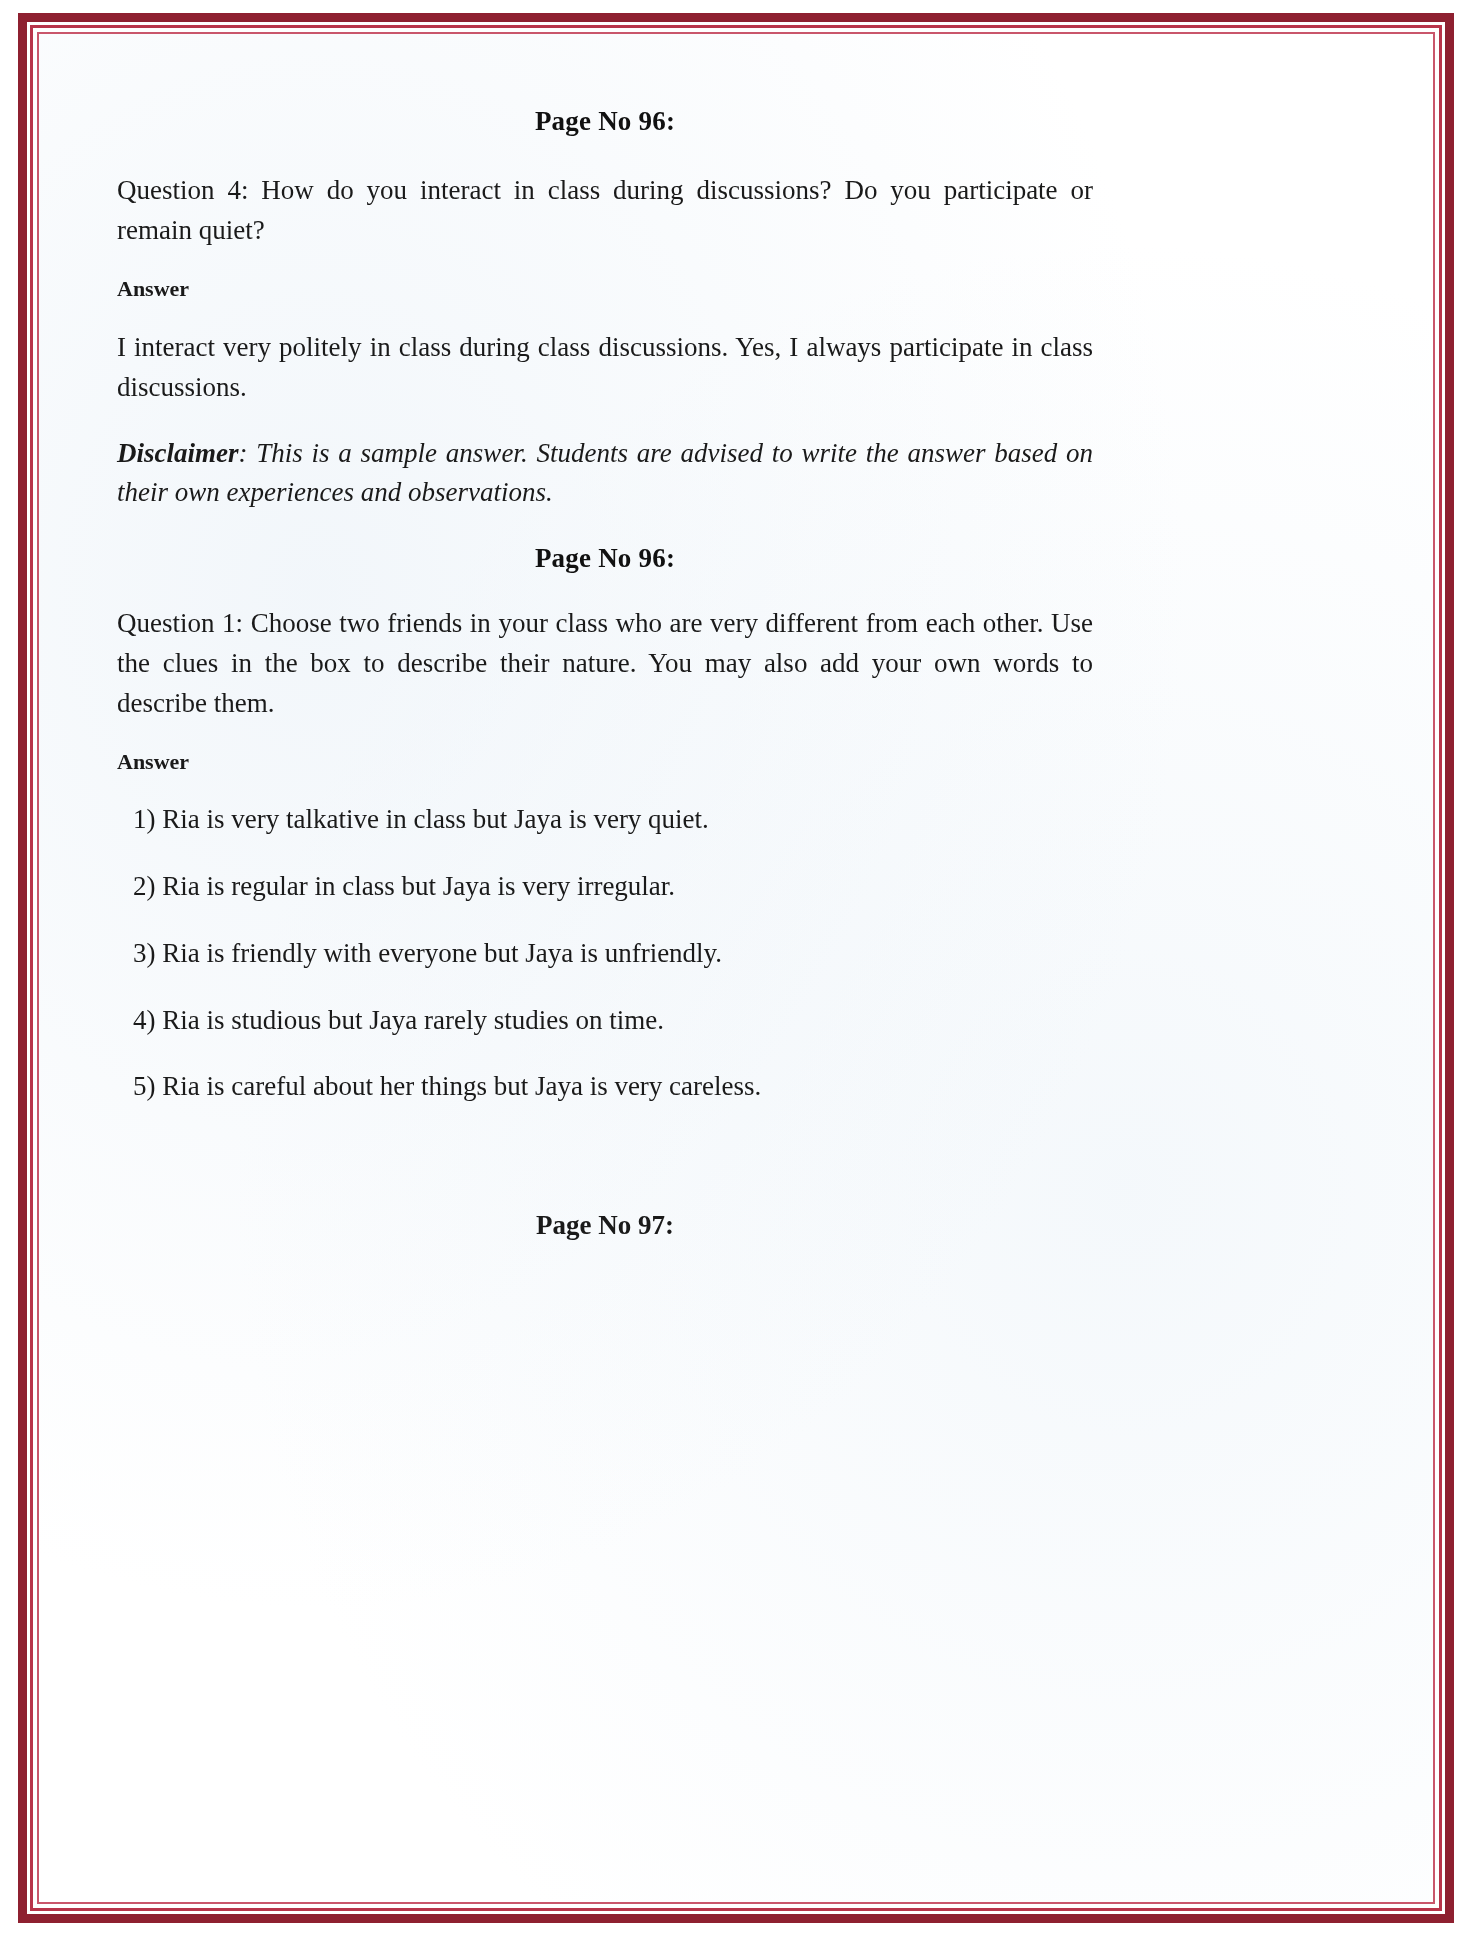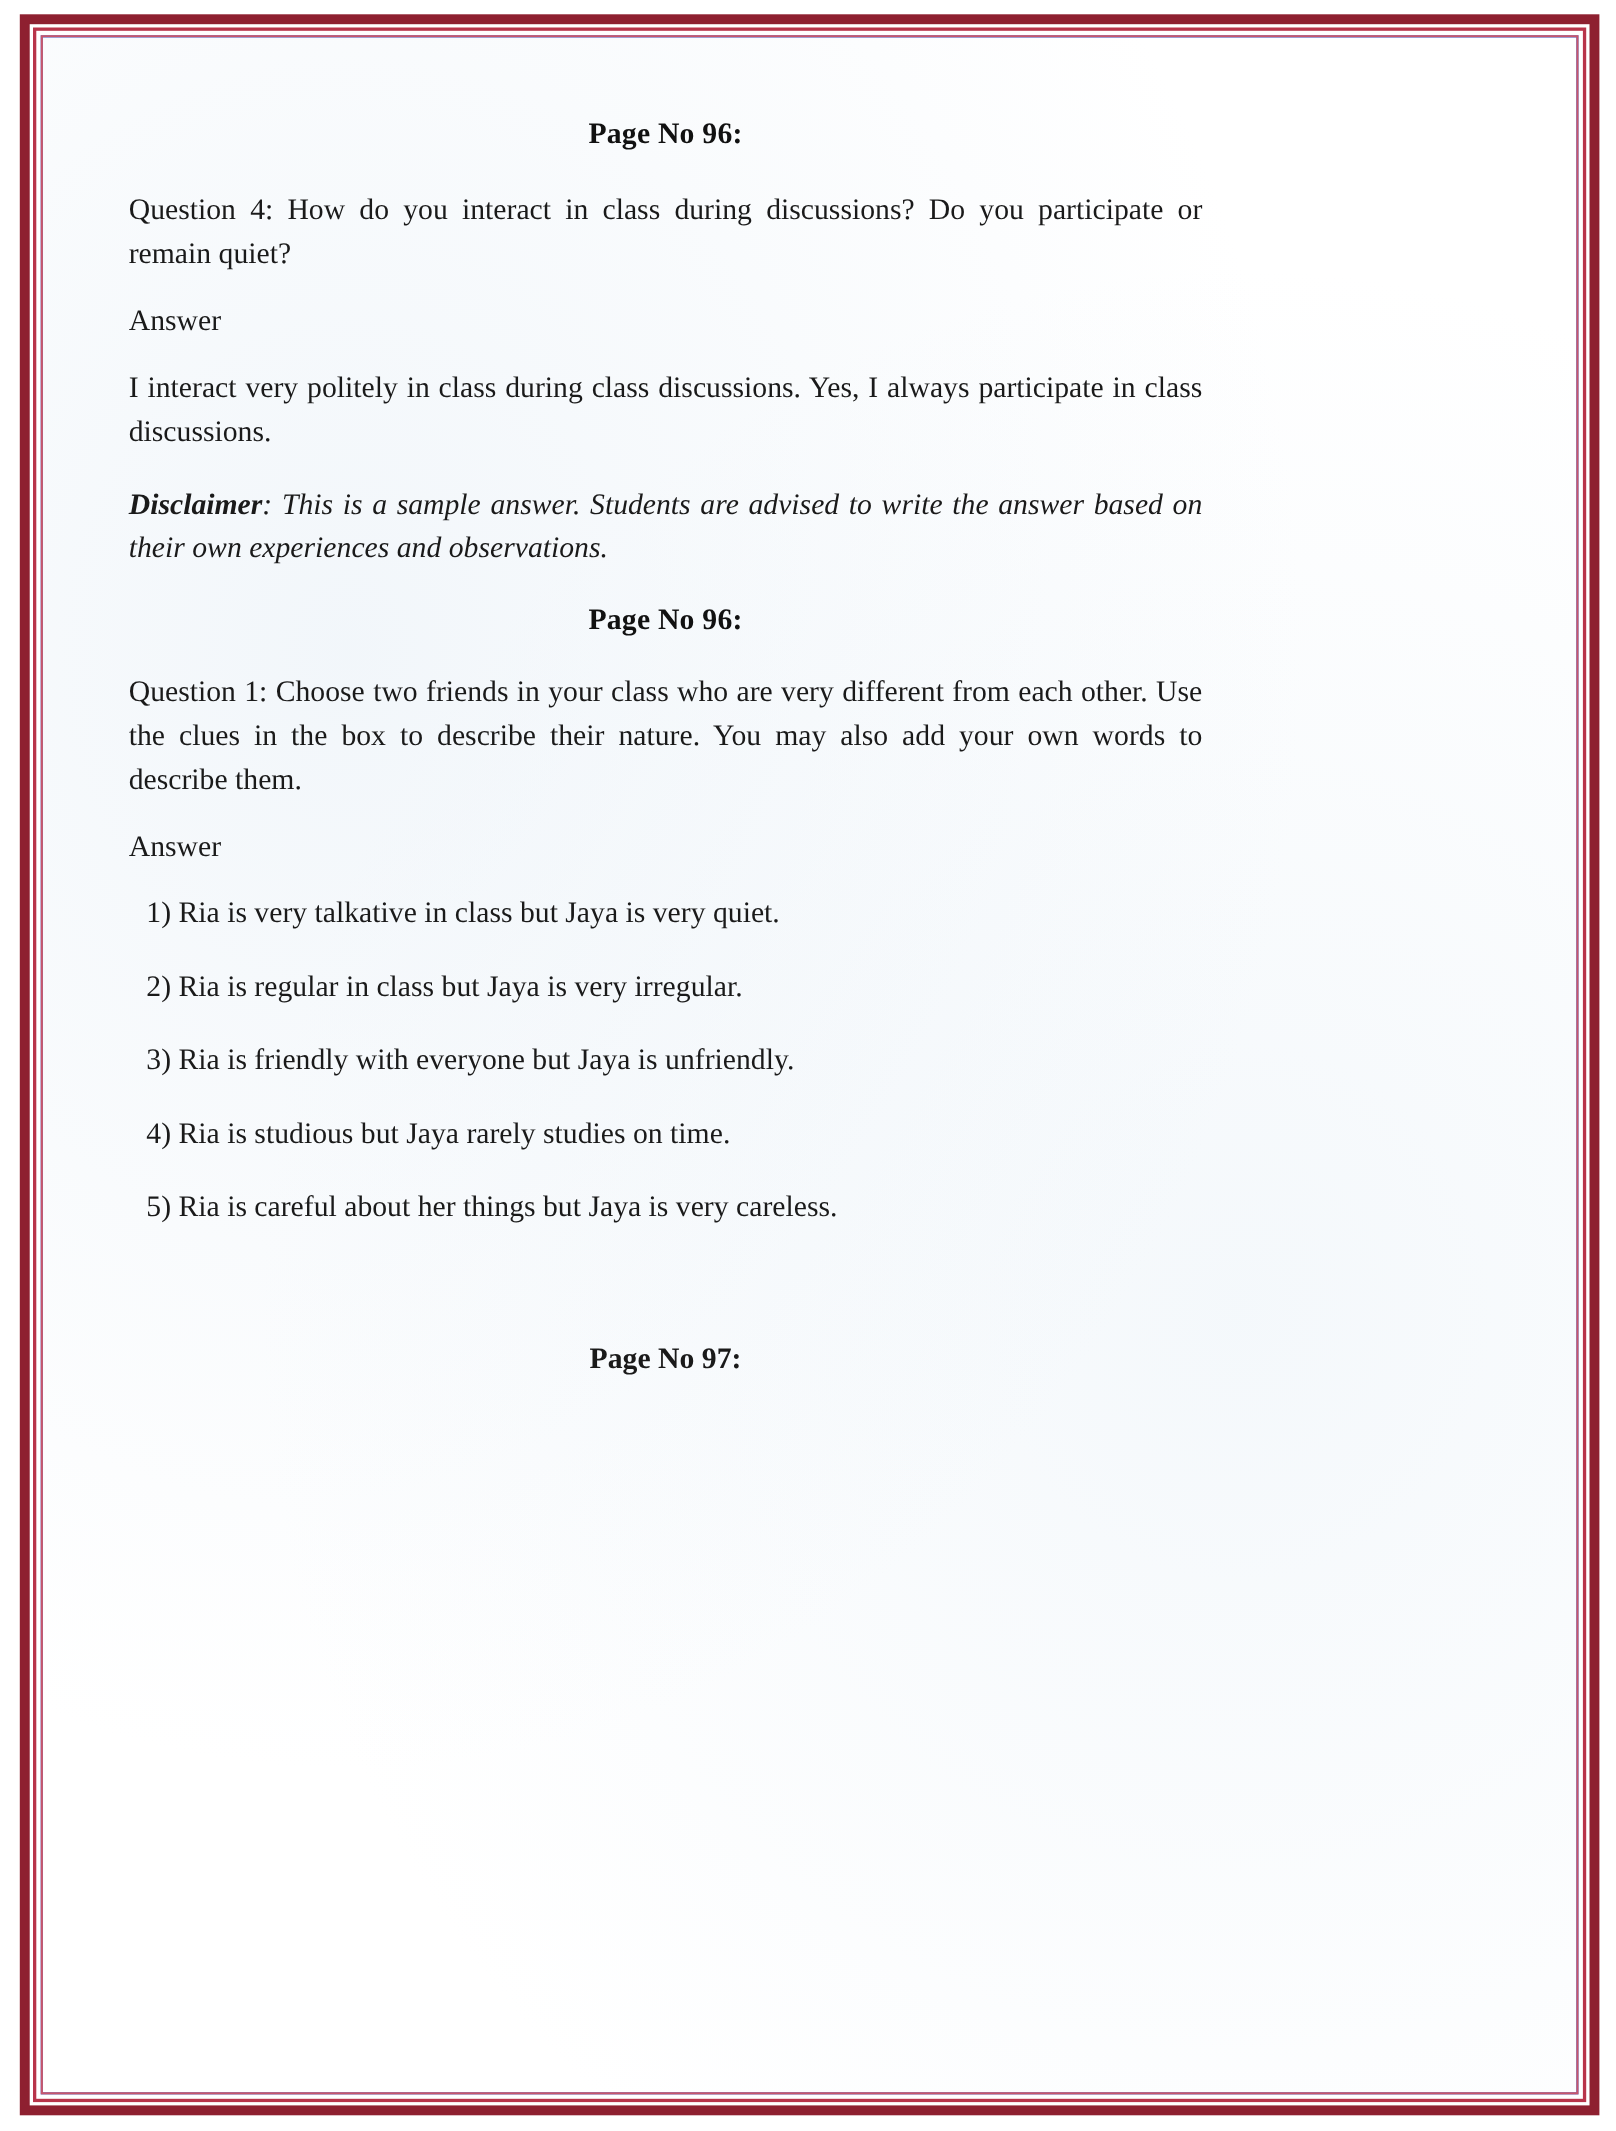--- a/index.html
+++ b/index.html
@@ -44,21 +44,21 @@
     background: #ffffff;
   }
   .frame-inner {
     position: absolute;
     left: 37px;
     top: 32px;
     right: 34px;
     bottom: 33px;
     border: 2px solid #c9566b;
     box-sizing: border-box;
-    background: #3b82f6;
+    background: #fca5a5;
     overflow: hidden;
   }
   .paper {
     position: absolute;
     left: 0;
     top: 0;
     right: 0;
     bottom: 0;
     background:
       radial-gradient(ellipse at 20% 30%, rgba(226,236,245,0.45) 0%, rgba(255,255,255,0) 55%),
@@ -88,22 +88,22 @@
     font-size: 27px;
     line-height: 1.47;
     text-align: justify;
     text-justify: inter-word;
     margin: 0 0 26px 0;
     color: #1a1a1a;
   }
 
   .q-label { font-weight: normal; }
   .answer-label {
-    font-size: 27px;
-    font-weight: normal;
+    font-size: 22px;
+    font-weight: bold;
     margin: 0 0 26px 0;
   }
   .disc-word {
     font-weight: bold;
     font-style: italic;
   }
   .italic { font-style: italic; }
 
   
   .word-grid {

